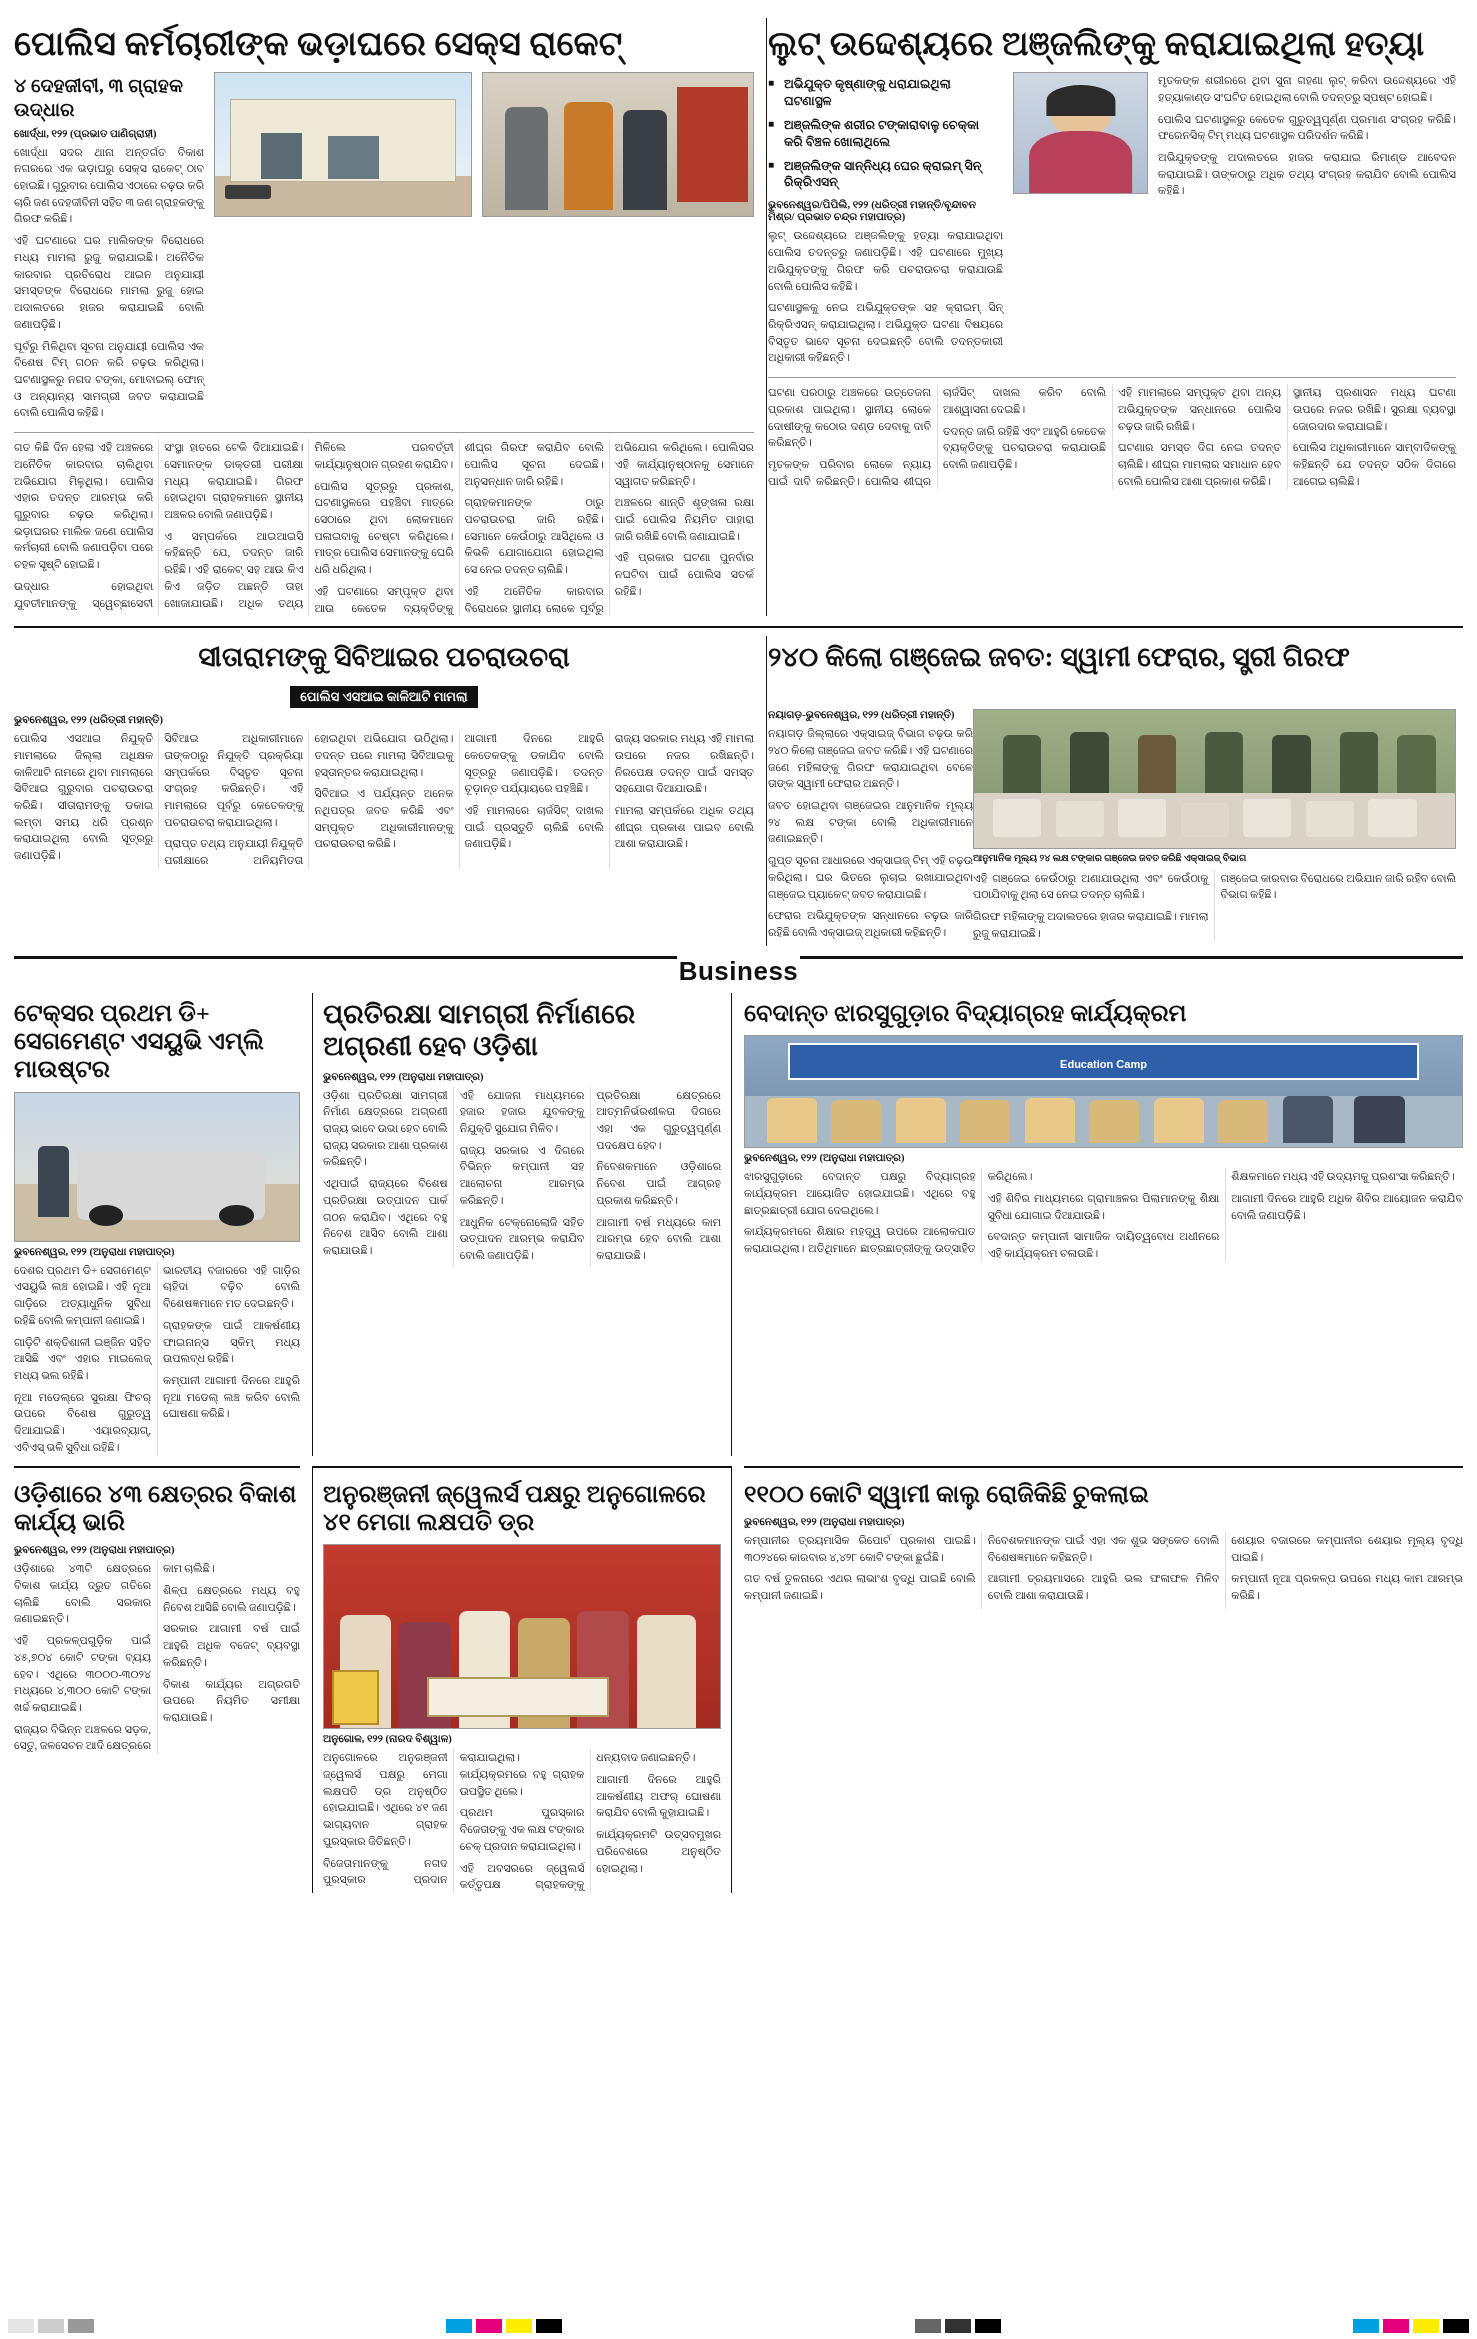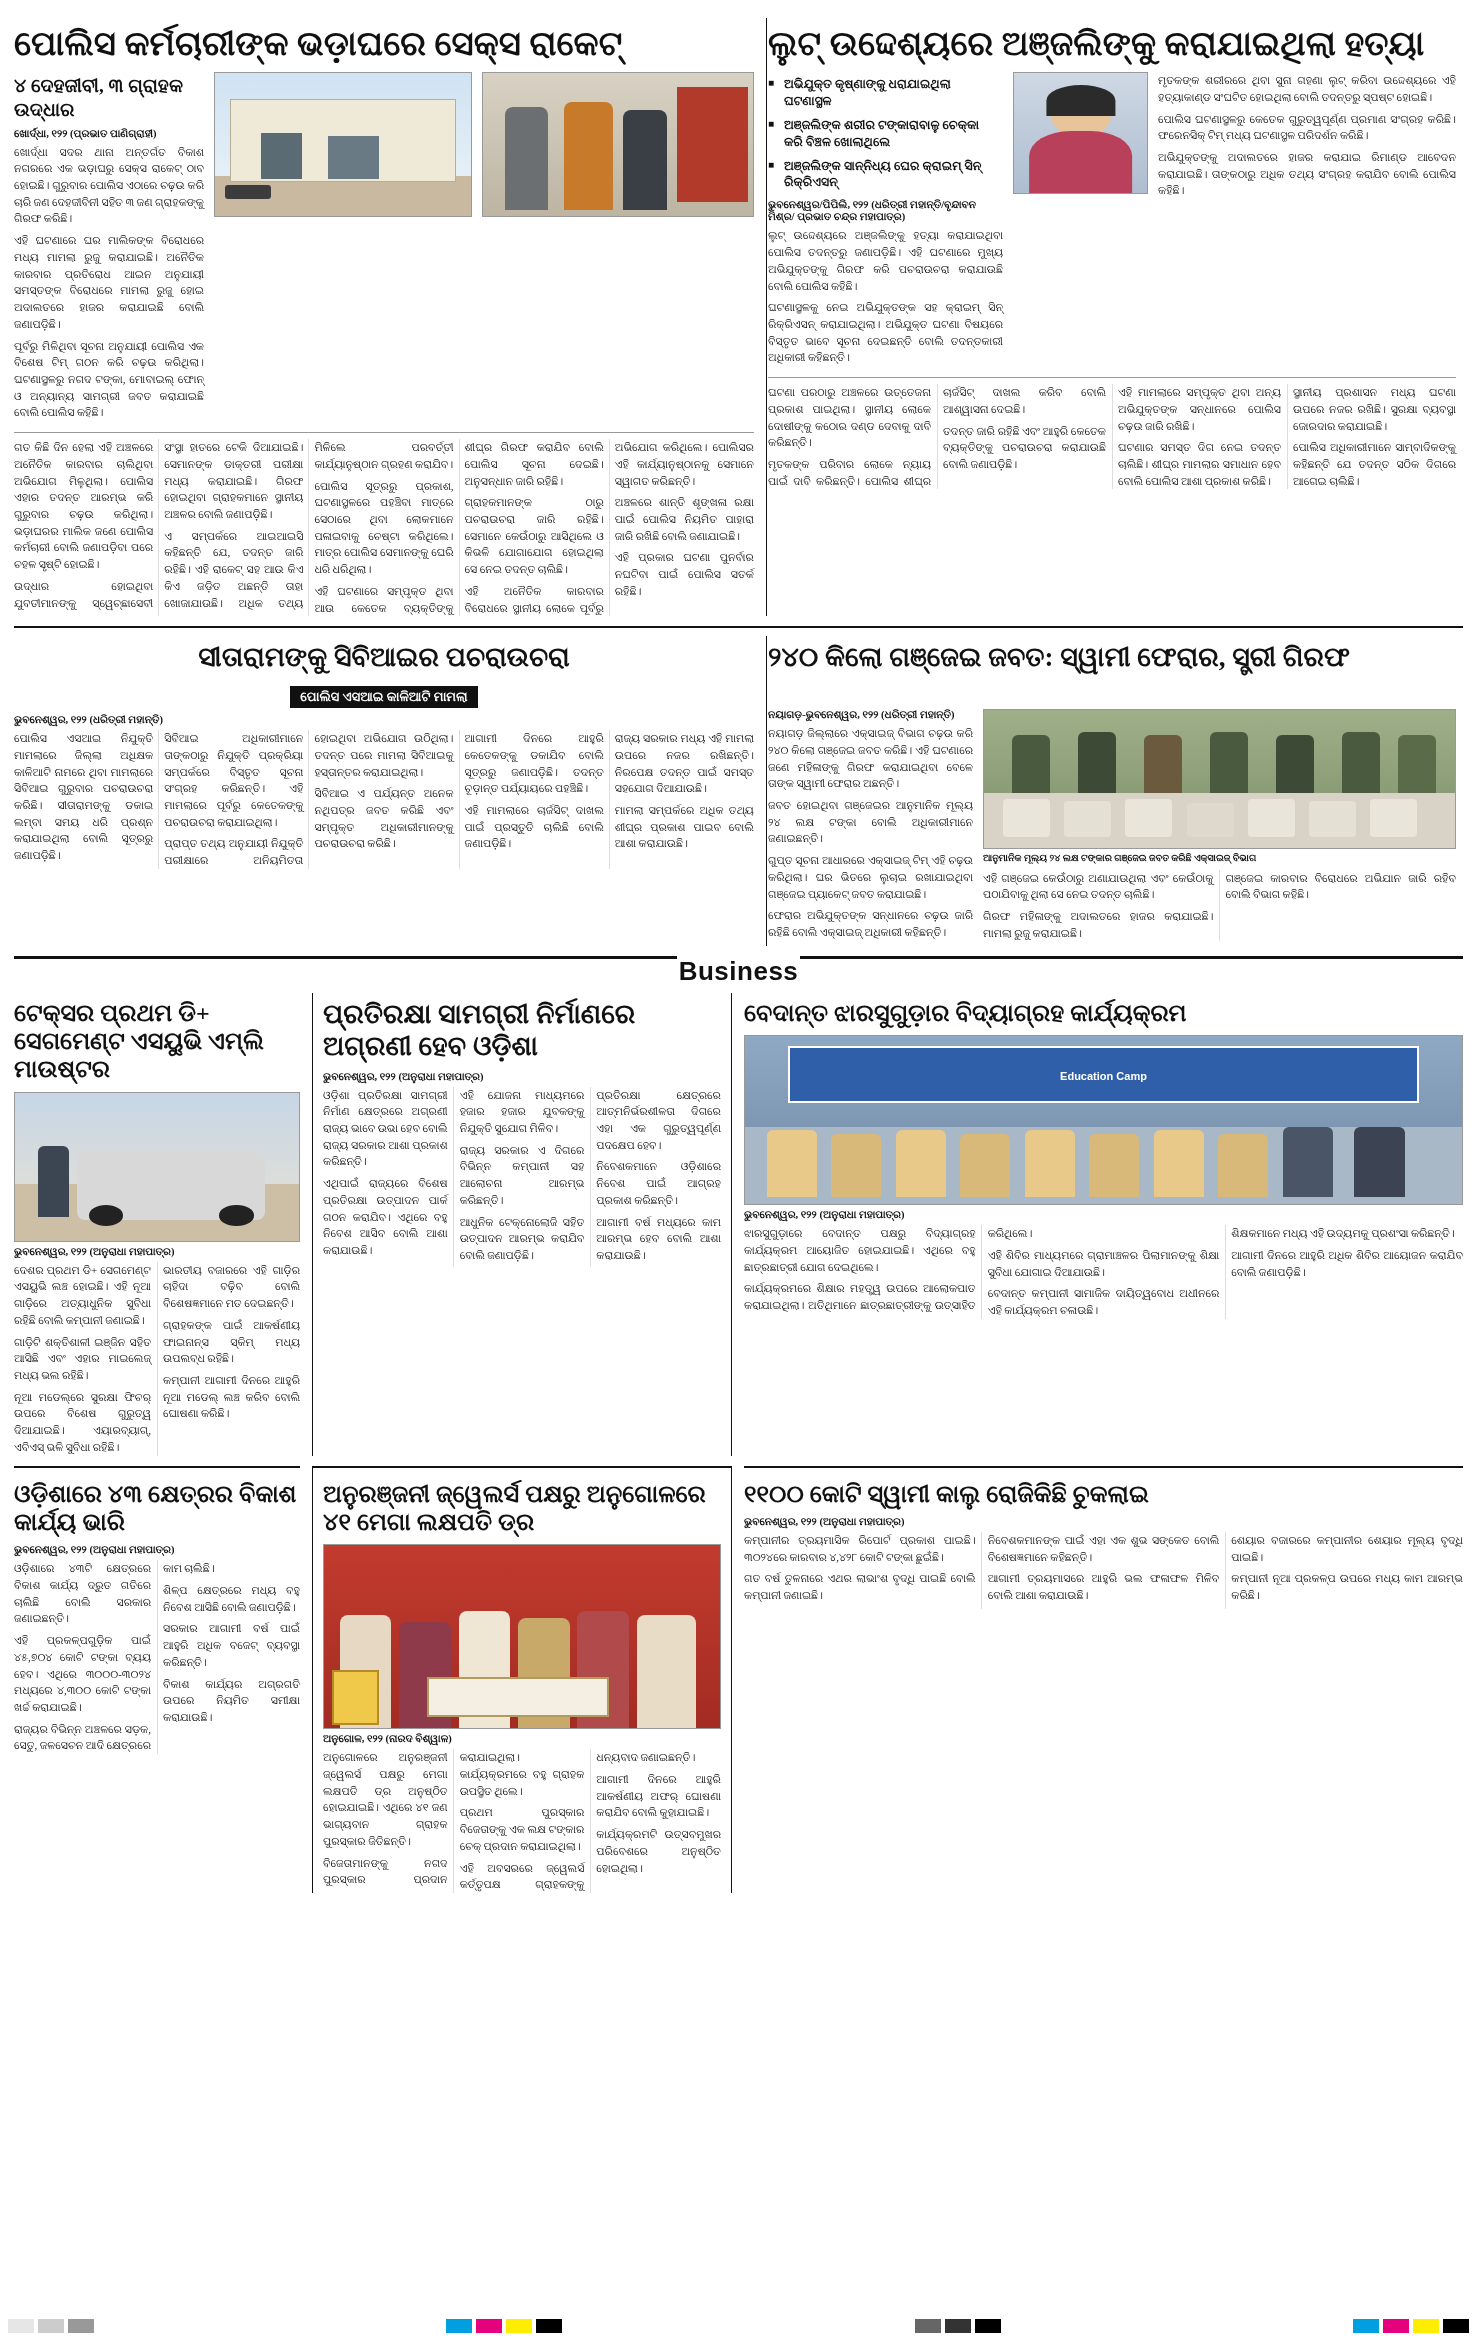--- a/index.html
+++ b/index.html
@@ -253,21 +253,21 @@
         <p>ସିବିଆଇ ଏ ପର୍ଯ୍ୟନ୍ତ ଅନେକ ନଥିପତ୍ର ଜବତ କରିଛି ଏବଂ ସମ୍ପୃକ୍ତ ଅଧିକାରୀମାନଙ୍କୁ ପଚରାଉଚରା କରିଛି।</p>
         <p>ଆଗାମୀ ଦିନରେ ଆହୁରି କେତେକଙ୍କୁ ଡକାଯିବ ବୋଲି ସୂତ୍ରରୁ ଜଣାପଡ଼ିଛି। ତଦନ୍ତ ଚୂଡ଼ାନ୍ତ ପର୍ଯ୍ୟାୟରେ ପହଞ୍ଚିଛି।</p>
         <p>ଏହି ମାମଲାରେ ଚାର୍ଜସିଟ୍ ଦାଖଲ ପାଇଁ ପ୍ରସ୍ତୁତି ଚାଲିଛି ବୋଲି ଜଣାପଡ଼ିଛି।</p>
         <p>ରାଜ୍ୟ ସରକାର ମଧ୍ୟ ଏହି ମାମଲା ଉପରେ ନଜର ରଖିଛନ୍ତି। ନିରପେକ୍ଷ ତଦନ୍ତ ପାଇଁ ସମସ୍ତ ସହଯୋଗ ଦିଆଯାଉଛି।</p>
         <p>ମାମଲା ସମ୍ପର୍କରେ ଅଧିକ ତଥ୍ୟ ଶୀଘ୍ର ପ୍ରକାଶ ପାଇବ ବୋଲି ଆଶା କରାଯାଉଛି।</p>
       </div>
     </div>
 
     <div class="col-right">
       <div class="headline lg">୨୪୦ କିଲୋ ଗଞ୍ଜେଇ ଜବତ: ସ୍ୱାମୀ ଫେରାର, ସ୍ତ୍ରୀ ଗିରଫ</div>
-      <div style="display:flex; gap:10px;margin-top:35px;">
+      <div style="display:flex; margin-top:35px;">
         <div style="width:205px;">
           <div class="byline">ନୟାଗଡ଼-ଭୁବନେଶ୍ୱର, ୧୨୨ (ଧରିତ୍ରୀ ମହାନ୍ତି)</div>
           <div class="body-text">
             <p>ନୟାଗଡ଼ ଜିଲ୍ଲାରେ ଏକ୍ସାଇଜ୍ ବିଭାଗ ଚଢ଼ଉ କରି ୨୪୦ କିଲୋ ଗଞ୍ଜେଇ ଜବତ କରିଛି। ଏହି ଘଟଣାରେ ଜଣେ ମହିଳାଙ୍କୁ ଗିରଫ କରାଯାଇଥିବା ବେଳେ ତାଙ୍କ ସ୍ୱାମୀ ଫେରାର ଅଛନ୍ତି।</p>
             <p>ଜବତ ହୋଇଥିବା ଗଞ୍ଜେଇର ଆନୁମାନିକ ମୂଲ୍ୟ ୨୪ ଲକ୍ଷ ଟଙ୍କା ବୋଲି ଅଧିକାରୀମାନେ ଜଣାଇଛନ୍ତି।</p>
             <p>ଗୁପ୍ତ ସୂଚନା ଆଧାରରେ ଏକ୍ସାଇଜ୍ ଟିମ୍ ଏହି ଚଢ଼ଉ କରିଥିଲା। ଘର ଭିତରେ ଲୁଚାଇ ରଖାଯାଇଥିବା ଗଞ୍ଜେଇ ପ୍ୟାକେଟ୍ ଜବତ କରାଯାଇଛି।</p>
             <p>ଫେରାର ଅଭିଯୁକ୍ତଙ୍କ ସନ୍ଧାନରେ ଚଢ଼ଉ ଜାରି ରହିଛି ବୋଲି ଏକ୍ସାଇଜ୍ ଅଧିକାରୀ କହିଛନ୍ତି।</p>
           </div>
         </div>
         <div style="flex:1;">
@@ -339,21 +339,21 @@
         <p>ରାଜ୍ୟ ସରକାର ଏ ଦିଗରେ ବିଭିନ୍ନ କମ୍ପାନୀ ସହ ଆଲୋଚନା ଆରମ୍ଭ କରିଛନ୍ତି।</p>
         <p>ଆଧୁନିକ ଟେକ୍ନୋଲୋଜି ସହିତ ଉତ୍ପାଦନ ଆରମ୍ଭ କରାଯିବ ବୋଲି ଜଣାପଡ଼ିଛି।</p>
         <p>ପ୍ରତିରକ୍ଷା କ୍ଷେତ୍ରରେ ଆତ୍ମନିର୍ଭରଶୀଳତା ଦିଗରେ ଏହା ଏକ ଗୁରୁତ୍ୱପୂର୍ଣ୍ଣ ପଦକ୍ଷେପ ହେବ।</p>
         <p>ନିବେଶକମାନେ ଓଡ଼ିଶାରେ ନିବେଶ ପାଇଁ ଆଗ୍ରହ ପ୍ରକାଶ କରିଛନ୍ତି।</p>
         <p>ଆଗାମୀ ବର୍ଷ ମଧ୍ୟରେ କାମ ଆରମ୍ଭ ହେବ ବୋଲି ଆଶା କରାଯାଉଛି।</p>
       </div>
     </div>
 
     <div style="flex:1;">
       <div class="headline md">ବେଦାନ୍ତ ଝାରସୁଗୁଡ଼ାର ବିଦ୍ୟାଗ୍ରହ କାର୍ଯ୍ୟକ୍ରମ</div>
-      <div class="photo" style="width:100%;height:170px;">
+      <div class="photo" style="width:100%;height:113px;">
         <div style="position:absolute;inset:0;background:linear-gradient(#8fa9c4,#6f88a4)"></div>
         <div style="position:absolute;left:6%;right:6%;top:6%;height:34%;background:#2f5fa8;border:2px solid #fff;"></div>
         <div style="position:absolute;left:0;right:0;top:20%;text-align:center;color:#fff;font-size:11px;font-weight:bold;font-family:'Liberation Sans',sans-serif;">Education Camp</div>
         <div style="position:absolute;left:0;right:0;bottom:0;height:46%;background:#a9b8c6"></div>
         <div style="position:absolute;left:3%;bottom:4%;width:7%;height:40%;background:#e8c98a;border-radius:6px 6px 0 0"></div>
         <div style="position:absolute;left:12%;bottom:4%;width:7%;height:38%;background:#d9b97a;border-radius:6px 6px 0 0"></div>
         <div style="position:absolute;left:21%;bottom:4%;width:7%;height:40%;background:#e8c98a;border-radius:6px 6px 0 0"></div>
         <div style="position:absolute;left:30%;bottom:4%;width:7%;height:38%;background:#d9b97a;border-radius:6px 6px 0 0"></div>
         <div style="position:absolute;left:39%;bottom:4%;width:7%;height:40%;background:#e8c98a;border-radius:6px 6px 0 0"></div>
         <div style="position:absolute;left:48%;bottom:4%;width:7%;height:38%;background:#d9b97a;border-radius:6px 6px 0 0"></div>

